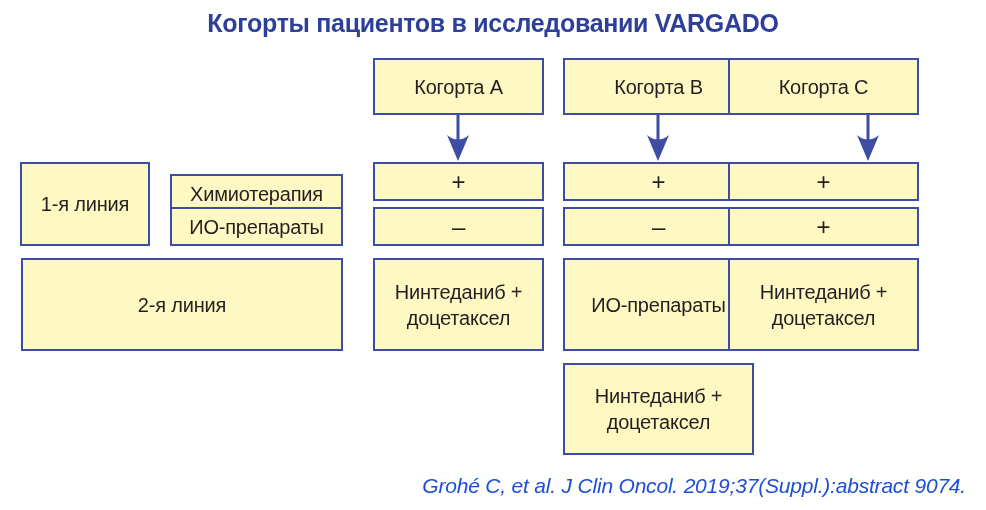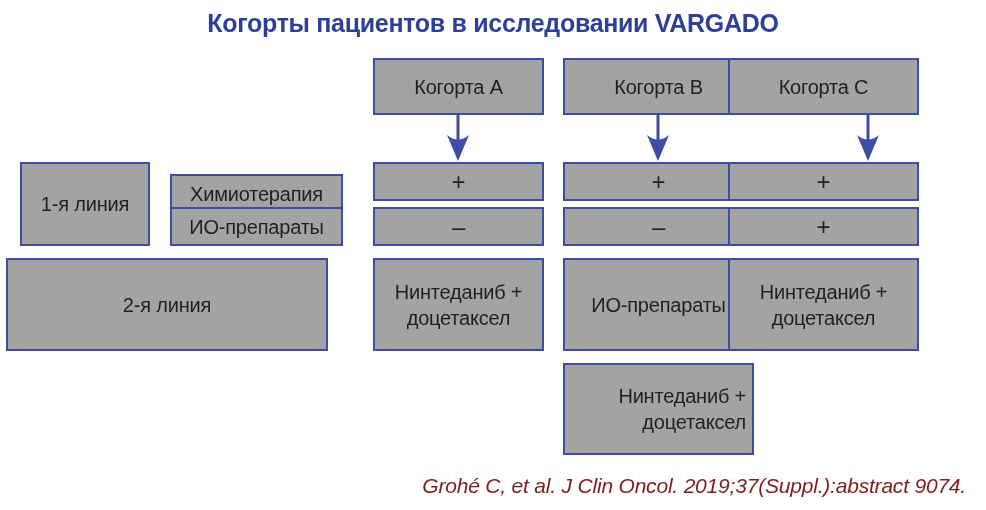--- a/index.html
+++ b/index.html
@@ -24,62 +24,62 @@
     text-align: center;
     font-size: 25px;
     font-weight: bold;
     letter-spacing: -0.3px;
     color: #2d3f99;
   }
   .box {
     position: absolute;
     box-sizing: border-box;
     border: 2px solid #3c4da3;
-    background: #a3a3a3;
+    background: #fef9c3;
     display: flex;
     align-items: center;
     justify-content: center;
     text-align: center;
     font-size: 20px;
     letter-spacing: -0.2px;
     line-height: 1.3;
     padding: 17px 6px;
   }
   
   .hdr { top: 58px; height: 57px; }
   
   .r-plus  { top: 162px; height: 39px; font-size: 24px; }
   .r-minus { top: 207px; height: 39px; font-size: 24px; }
   
   .col-a { left: 373px; width: 171px; }
-  .col-b { left: 563px; width: 191px; text-align: right; }
+  .col-b { left: 563px; width: 191px; }
   .col-c { left: 728px; width: 191px; }
   
   .line1-box { left: 20px;  top: 162px; width: 130px; height: 84px; text-align: right; }
   .chemo-box { left: 170px; top: 174px; width: 173px; height: 40px; }
   .io-box    { left: 170px; top: 207px; width: 173px; height: 39px; }
   .row2 { top: 258px; height: 93px; }
   .row3 { top: 363px; height: 92px; }
-  .line-wide { left: 6px; width: 322px; }
+  .line-wide { left: 21px; width: 322px; }
   .arrow {
     position: absolute;
     top: 115px;
     width: 26px;
     height: 46px;
   }
   .arr-a { left: 445px; }
   .arr-b { left: 645px; }
   .arr-c { left: 855px; }
   .citation {
     position: absolute;
     top: 474px;
     right: 20px;
     font-size: 21px;
     font-style: italic;
-    color: #7f1d1d;
+    color: #1d4ed8;
     letter-spacing: -0.2px;
   }
 </style>
 </head>
 <body>
 
 <div class="canvas">
 
   <div class="title">Когорты пациентов в исследовании VARGADO</div>
 

